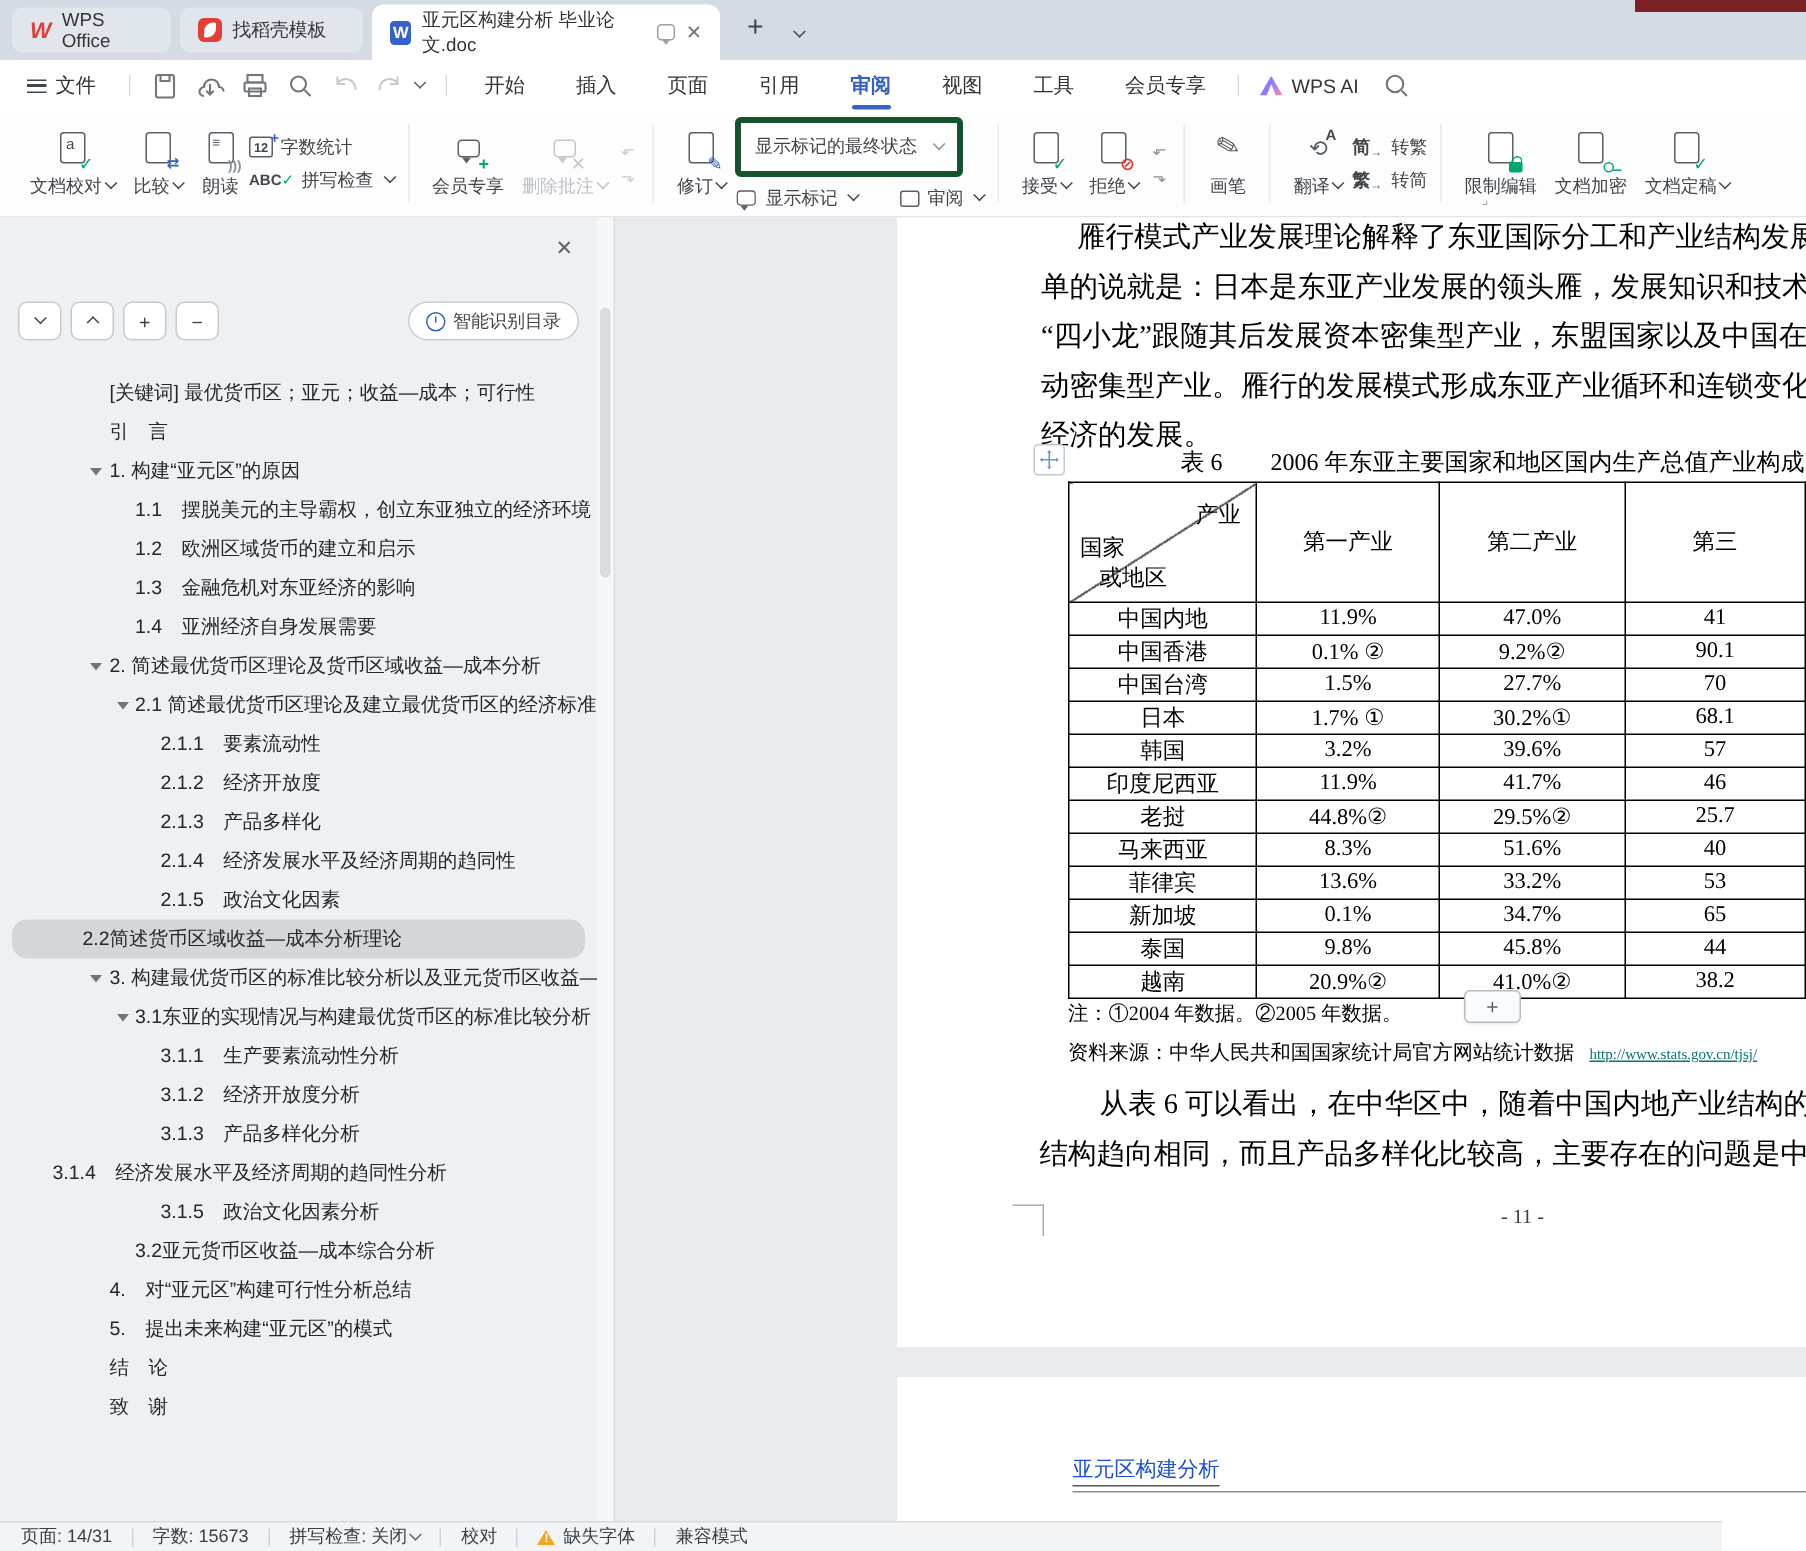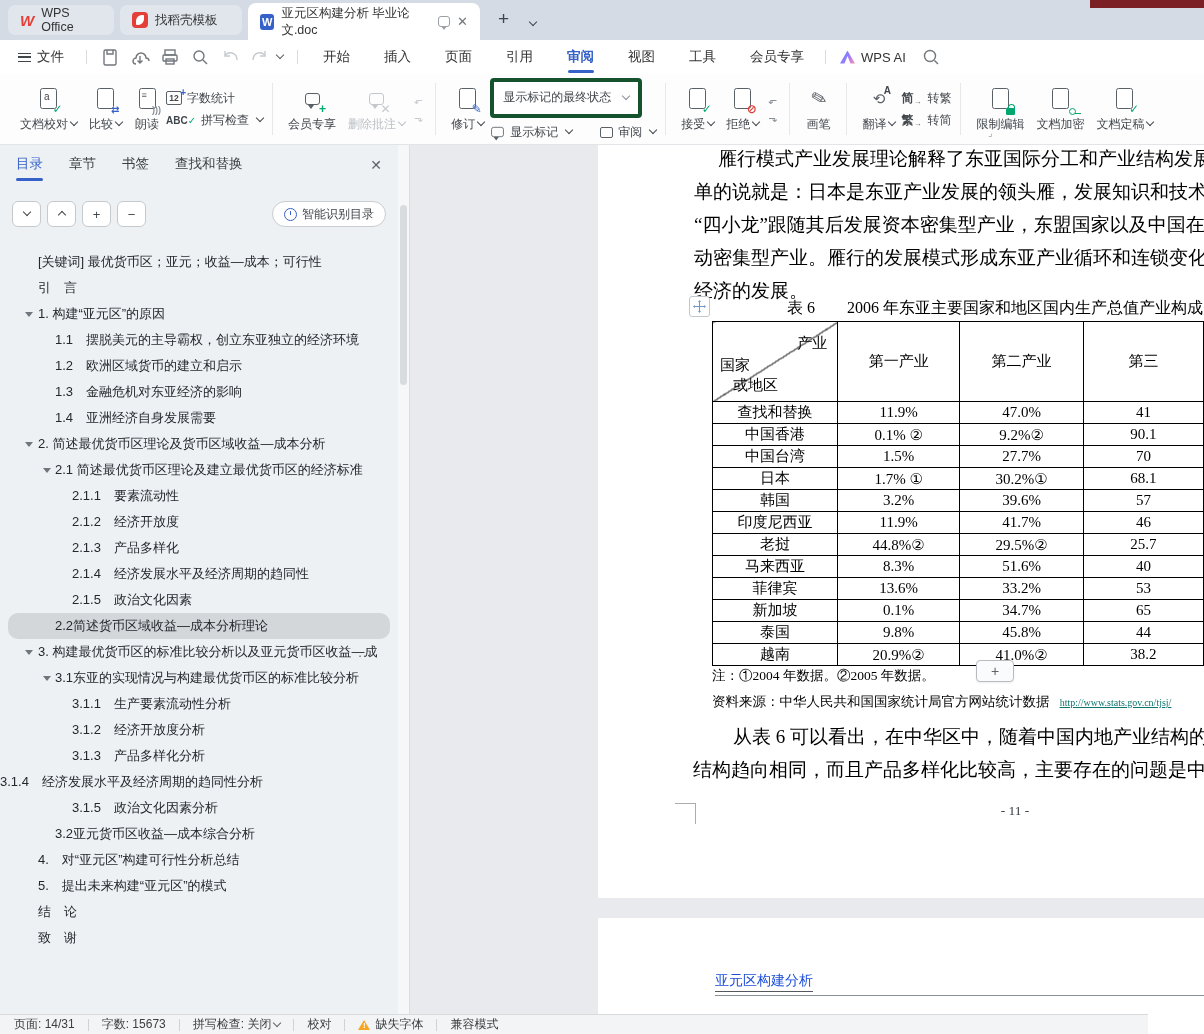--- a/index.html
+++ b/index.html
@@ -102,21 +102,21 @@
   .sq-btn { width:29px; height:26px; background:#fff; border:1px solid #c6cacd; border-radius:6px;
     display:flex; align-items:center; justify-content:center; font-size:13px; color:#41464b; cursor:pointer; }
   .sq-btn .chev { margin:0; }
   .chev.up { transform:rotate(-135deg); top:1px; }
   #smart-toc { position:absolute; right:12px; top:56px; height:26px; border:1px solid #c9ccd0; border-radius:13px;
     background:#fff; display:flex; align-items:center; gap:5px; padding:0 11px; font-size:12px; color:#41464b; cursor:pointer; }
   .clock-ico { width:13px; height:13px; border:1.4px solid #3561c8; border-radius:50%; position:relative; }
   .clock-ico::after { content:""; position:absolute; left:5px; top:2px; width:1.4px; height:4px; background:#3561c8; }
   #outline { position:absolute; left:0; top:104px; width:398px; }
   .ol-row { position:relative; height:26px; display:flex; align-items:center; font-size:13px; color:#24282c;
-    cursor:pointer; white-space:nowrap; overflow:hidden; }
+    cursor:pointer; white-space:nowrap; overflow:hidden;margin-left:35px; }
   .ol-row.sel { background:#d3d7da; border-radius:10px; margin:0 8px; }
   .ol-arrow { position:absolute; width:0; height:0; border-left:4px solid transparent; border-right:4px solid transparent;
     border-top:5px solid #6f767c; top:11px; }
   .ol-more { position:absolute; right:26px; color:#5f6368; letter-spacing:1px; }
 
   
   #docarea { position:absolute; left:410px; top:0; width:794px; height:869px; background:#e8eaed; overflow:hidden; }
   .pagewhite { position:absolute; left:188px; width:1110px; background:#fff; }
   #page1 { top:-50px; height:803px; }
   #page2 { top:773px; height:96px; }
@@ -413,26 +413,20 @@
           <span>文档定稿</span>
           <span class="chev"></span>
         </span>
     </div>
   </div>
   <span class="launcher">⌟</span>
 
   <div id="content">
 
     <div id="sidebar">
-      <div id="sb-tabs">
-        <span class="sb-tab active">目录</span>
-        <span class="sb-tab">章节</span>
-        <span class="sb-tab">书签</span>
-        <span class="sb-tab">查找和替换</span>
-      </div>
       <span id="sb-close">✕</span>
       <div id="sb-btns">
         <span class="sq-btn">
             <span class="chev"></span>
           </span>
         <span class="sq-btn">
             <span class="chev up"></span>
           </span>
         <span class="sq-btn">+</span>
         <span class="sq-btn">−</span>
@@ -572,21 +566,21 @@
                   <span class="c-bl">国家</span>
                   <span class="c-bl2">或地区</span>
                 </td>
                 <td>第一产业</td>
                 <td>第二产业</td>
                 <td class="cut">第三</td>
               </tr>
             </thead>
             <tbody>
               <tr>
-                <td>查找和替换</td>
+                <td>中国内地</td>
                 <td>11.9%</td>
                 <td>47.0%</td>
                 <td class="cut">41</td>
               </tr>
               <tr>
                 <td>中国香港</td>
                 <td>0.1% ②</td>
                 <td>9.2%②</td>
                 <td class="cut">90.1</td>
               </tr>

